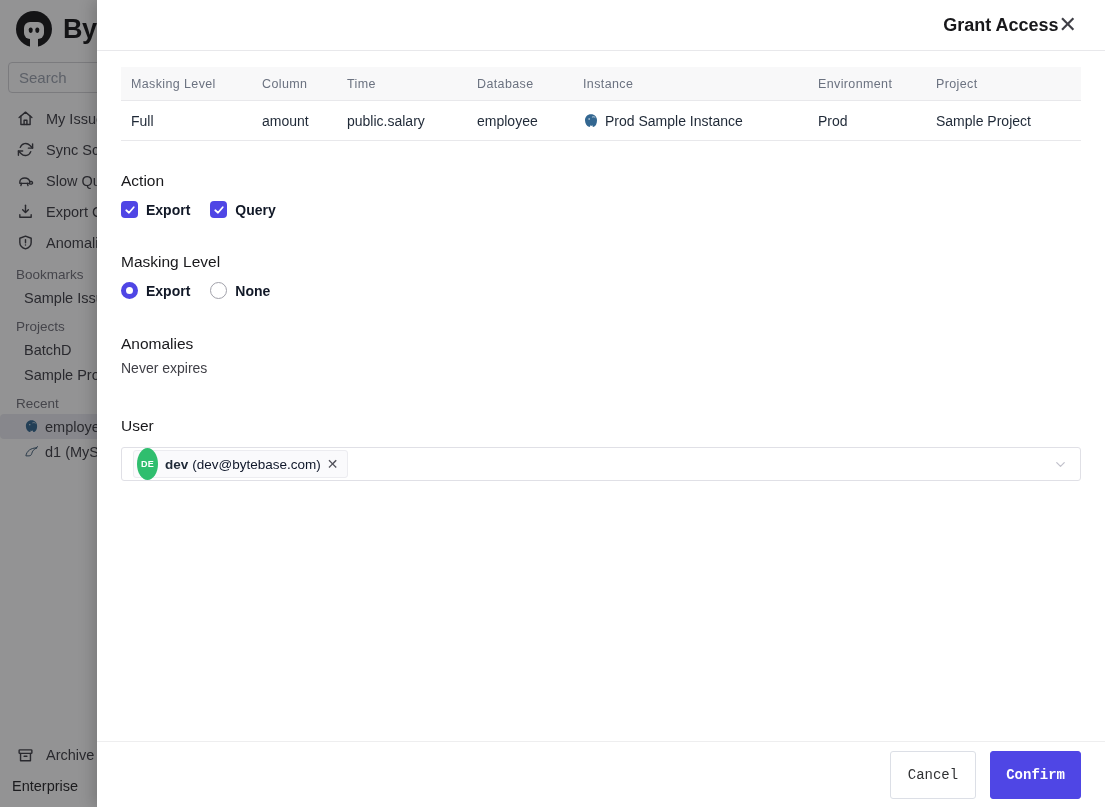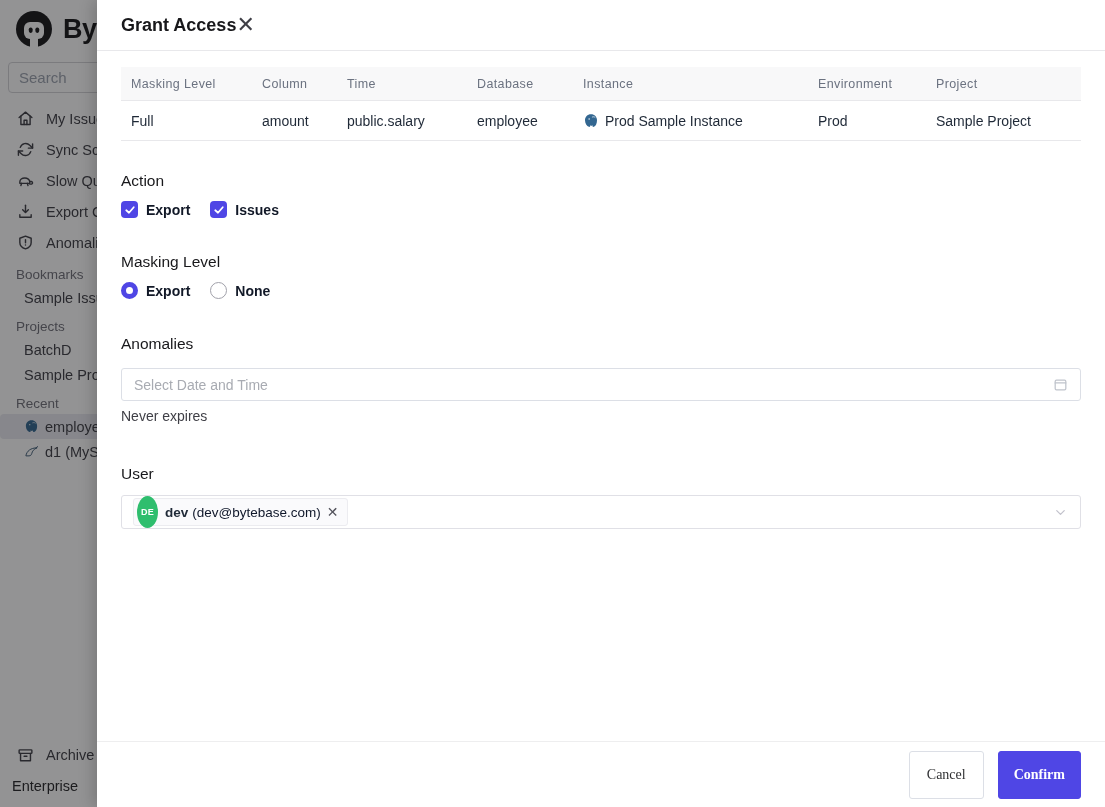--- a/index.html
+++ b/index.html
@@ -24,21 +24,21 @@
   .sidebar-bottom { position:absolute; left:0; bottom:0; width:240px; padding-bottom:6px; }
   .archive-row { display:flex; align-items:center; gap:12px; height:32px; padding-left:17px; font-size:14.5px; color:#3f3f46; cursor:pointer; }
   .archive-row svg { width:17px; height:17px; stroke:#3f3f46; }
   .plan-row { height:30px; display:flex; align-items:center; padding-left:12px; font-size:14.5px; color:#27272a; }
 
   
   .overlay { position:absolute; inset:0; background:rgba(15,15,18,0.45); z-index:10; }
 
   
   .modal { position:absolute; left:97px; top:0; right:0; bottom:0; background:#fff; z-index:20; display:flex; flex-direction:column; box-shadow:-4px 0 14px rgba(0,0,0,0.18); }
-  .modal-header { height:51px; flex:0 0 auto; border-bottom:1px solid #e8e8eb; display:flex; align-items:center; justify-content:flex-start; padding:0 28px 0 24px; }
+  .modal-header { height:51px; flex:0 0 auto; border-bottom:1px solid #e8e8eb; display:flex; align-items:center; justify-content:flex-end; padding:0 28px 0 24px; }
   .modal-title { font-size:18px; font-weight:700; color:#18181b; }
   .modal-close { font-size:22px; font-weight:300; color:#3f3f46; line-height:1; cursor:pointer; background:none; border:none; font-family:inherit; }
   .modal-body { flex:1 1 auto; padding:16px 24px 0 24px; overflow:hidden; }
 
   
   .grant-table { width:960px; }
   .t-row { display:grid; grid-template-columns:131px 85px 130px 106px 235px 118px 1fr; align-items:center; }
   .t-head { background:#f8f8f9; height:34px; border-bottom:1px solid #e8e8eb; }
   .t-head .t-cell { font-size:12.5px; font-weight:500; color:#6b7280; letter-spacing:0.03em; }
   .t-data { height:40px; border-bottom:1px solid #e8e8eb; }
@@ -66,21 +66,21 @@
   .user-select { margin-top:12px; width:960px; height:34px; border:1px solid #e0e0e6; border-radius:3px; display:flex; align-items:center; padding:0 12px 0 11px; cursor:pointer; }
   .user-tag { display:inline-flex; align-items:center; background:#fafafc; border:1px solid #ececf0; border-radius:3px; height:28px; padding:0 8px 0 3px; }
   .avatar { width:21px; height:32px; border-radius:50%; background:var(--green); color:#fff; font-size:9px; font-weight:700; display:flex; align-items:center; justify-content:center; letter-spacing:0.02em; }
   .tag-name { margin-left:7px; font-size:13.5px; font-weight:600; color:#1f2937; }
   .tag-email { margin-left:4px; font-size:13.5px; color:#0f172a; }
   .tag-x { margin-left:6px; font-size:14px; color:#52525b; cursor:pointer; line-height:1; }
   .select-spacer { flex:1; }
   .user-select .chev { width:15px; height:15px; stroke:#c2c2cc; }
 
   .modal-footer { flex:0 0 66px; border-top:1px solid #eeeeef; display:flex; align-items:center; justify-content:flex-end; gap:14px; padding:0 24px; }
-  .btn { height:48px; border-radius:3px; font-size:14px; font-family:Liberation Serif, serif; cursor:pointer; }
+  .btn { height:48px; border-radius:3px; font-size:14px; font-family:Liberation Mono, monospace; cursor:pointer; }
   .btn-cancel { background:#fff; border:1px solid #dcdfe6; color:#303133; padding:0 17px; }
   .btn-confirm { background:var(--accent); border:1px solid var(--accent); color:#fff; font-weight:600; padding:0 15px; }
 </style>
 </head>
 <body>
 
 <div class="sidebar">
   <div class="logo-row">
     <svg class="logo-mark" viewBox="0 0 40 40">
       <circle cx="20" cy="20" r="18" fill="#18181b"></circle>
@@ -230,48 +230,41 @@
               </svg>
             </span>
           <span class="opt-label">Export</span>
         </div>
         <div class="opt">
           <span class="cbx">
               <svg viewBox="0 0 24 24" fill="none" stroke="#fff" stroke-width="3.5" stroke-linecap="round" stroke-linejoin="round">
                 <polyline points="4.5 12.5 10 17.5 19.5 6.5"></polyline>
               </svg>
             </span>
-          <span class="opt-label">Issues</span>
+          <span class="opt-label">Query</span>
         </div>
       </div>
     </div>
 
     <div class="sec-mask">
       <div class="sec-label">Masking Level</div>
       <div class="opt-row">
         <div class="opt">
           <span class="radio-on"></span>
           <span class="opt-label">Export</span>
         </div>
         <div class="opt">
           <span class="radio-off"></span>
           <span class="opt-label">None</span>
         </div>
       </div>
     </div>
 
     <div class="sec-exp">
       <div class="sec-label">Anomalies</div>
-      <div class="date-input">
-        <span class="date-placeholder">Select Date and Time</span>
-        <svg class="cal" viewBox="0 0 24 24" fill="none" stroke-width="2" stroke-linecap="round">
-            <rect x="3.5" y="5" width="17" height="15.5" rx="2"></rect>
-            <line x1="3.5" y1="9.5" x2="20.5" y2="9.5"></line>
-          </svg>
-      </div>
       <div class="exp-hint">Never expires</div>
     </div>
 
     <div class="sec-user">
       <div class="sec-label">User</div>
       <div class="user-select">
         <span class="user-tag">
           <span class="avatar">DE</span>
           <span class="tag-name">dev</span>
           <span class="tag-email">(dev@bytebase.com)</span>

